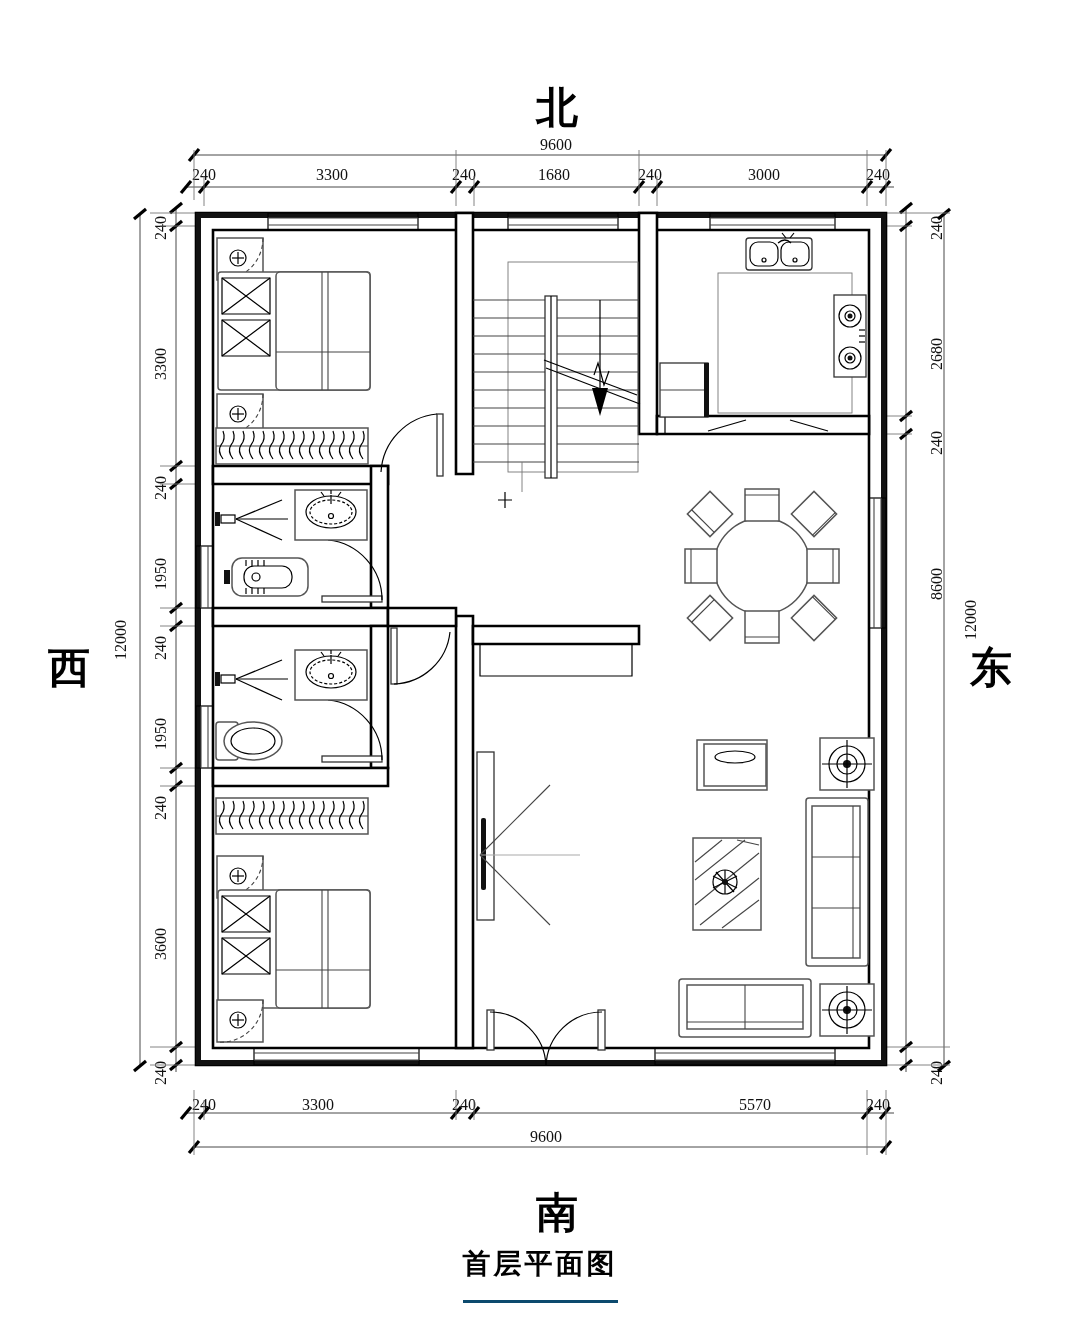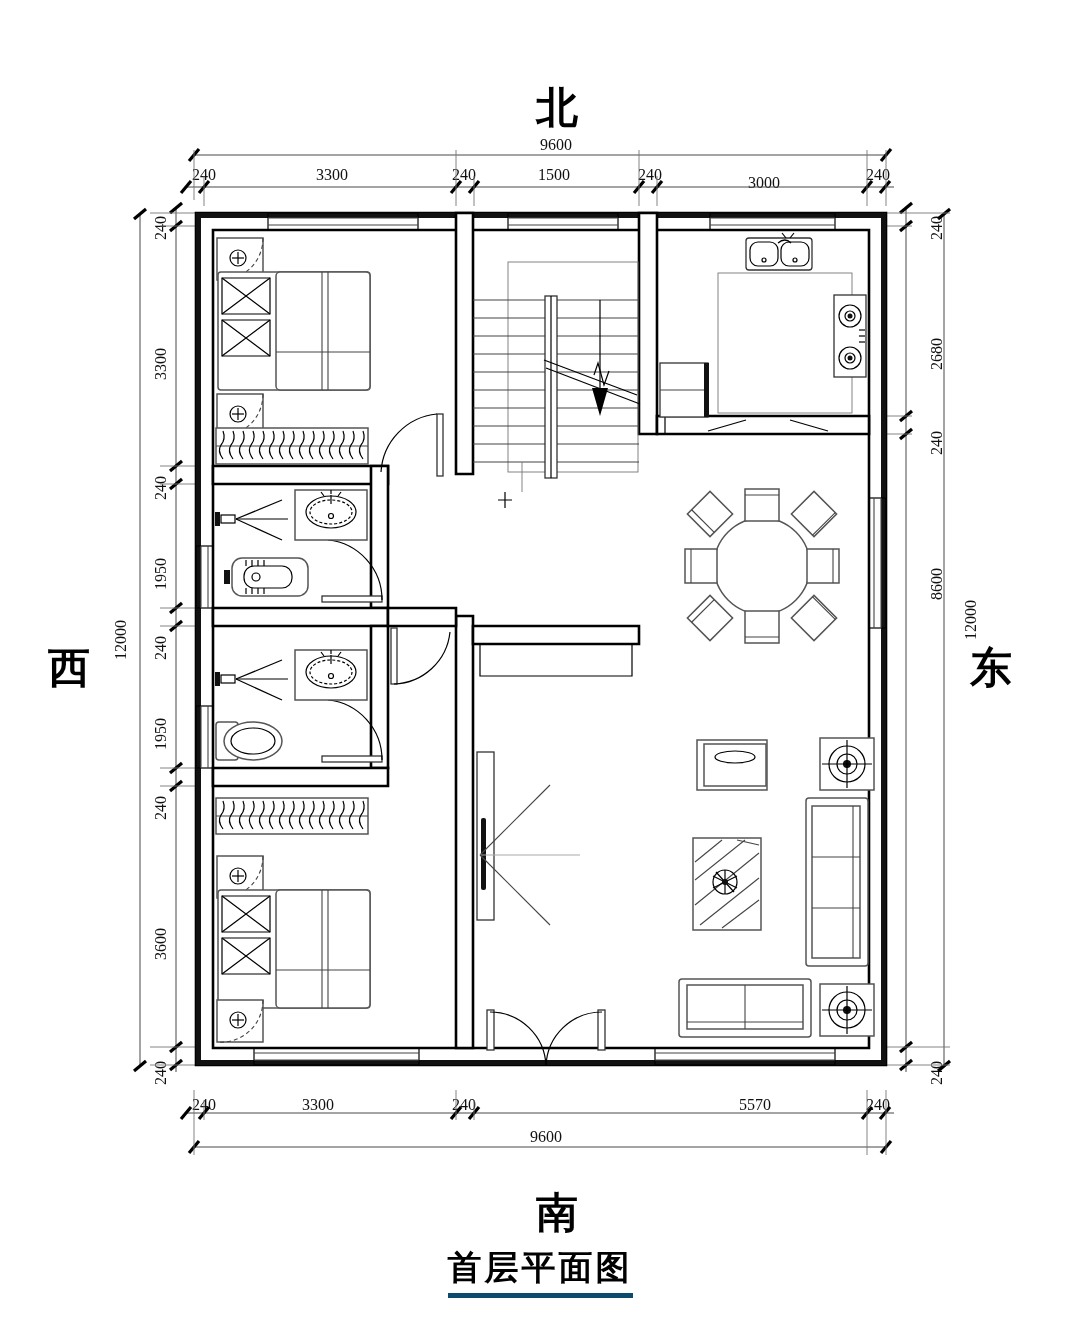--- a/index.html
+++ b/index.html
@@ -6,22 +6,22 @@
   body{width:1080px;height:1334px;position:relative;overflow:hidden;
        font-family:"Liberation Serif","DejaVu Serif",serif;color:#111;}
   .stage{position:absolute;inset:0;}
   .lbl{position:absolute;white-space:nowrap;}
   .cjk{font-family:"DejaVu Sans","Liberation Sans",sans-serif;font-weight:600;color:#000;}
   .compass{font-size:42px;letter-spacing:2px;}
   .room-name{font-size:23px;letter-spacing:2px;}
   .dim{font-size:16px;color:#111;font-family:"Liberation Serif","DejaVu Serif",serif;}
   .dim.vert{transform-origin:0 0;transform:rotate(-90deg);}
   .title-wrap{position:absolute;left:0;right:0;text-align:center;}
-  .plan-title{display:inline-block;font-size:34px;letter-spacing:3px;
-              border-bottom:5px solid #0c4a6e;padding-bottom:2px;}
+  .plan-title{display:inline-block;font-size:28px;letter-spacing:3px;
+              border-bottom:3px solid #0c4a6e;padding-bottom:17px;}
   svg{position:absolute;left:0;top:0;}
   .w  {fill:#fff;stroke:#000;stroke-width:2.6;}
   .wf {fill:#111;stroke:none;}
   .thin{fill:none;stroke:#000;stroke-width:1.2;}
   .thin2{fill:none;stroke:#444;stroke-width:1.1;}
   .hair{fill:none;stroke:#777;stroke-width:0.9;}
   .furn{fill:#fff;stroke:#555;stroke-width:1.5;}
   .furn2{fill:#fff;stroke:#333;stroke-width:1.3;}
   .dimline{stroke:#333;stroke-width:0.9;fill:none;}
   .tick{stroke:#000;stroke-width:3.2;}
@@ -39,23 +39,23 @@
 
   <div class="title-wrap" style="top:1245px;">
     <span class="cjk plan-title">首层平面图</span>
   </div>
 
   <div class="lbl dim" style="left:540px;top:136px;">9600</div>
 
   <div class="lbl dim" style="left:192px;top:166px;">240</div>
   <div class="lbl dim" style="left:316px;top:166px;">3300</div>
   <div class="lbl dim" style="left:452px;top:166px;">240</div>
-  <div class="lbl dim" style="left:538px;top:166px;">1500</div>
+  <div class="lbl dim" style="left:538px;top:166px;">1680</div>
   <div class="lbl dim" style="left:638px;top:166px;">240</div>
-  <div class="lbl dim" style="left:748px;top:166px;margin-top:8px;">3000</div>
+  <div class="lbl dim" style="left:748px;top:166px;">3000</div>
   <div class="lbl dim" style="left:866px;top:166px;">240</div>
 
   <div class="lbl dim" style="left:192px;top:1096px;">240</div>
   <div class="lbl dim" style="left:302px;top:1096px;">3300</div>
   <div class="lbl dim" style="left:452px;top:1096px;">240</div>
   <div class="lbl dim" style="left:696px;top:1096px;margin-left:43px;">5570</div>
   <div class="lbl dim" style="left:866px;top:1096px;">240</div>
   <div class="lbl dim" style="left:530px;top:1128px;">9600</div>
 
   <div class="lbl dim vert" style="left:152px;top:240px;">240</div>

